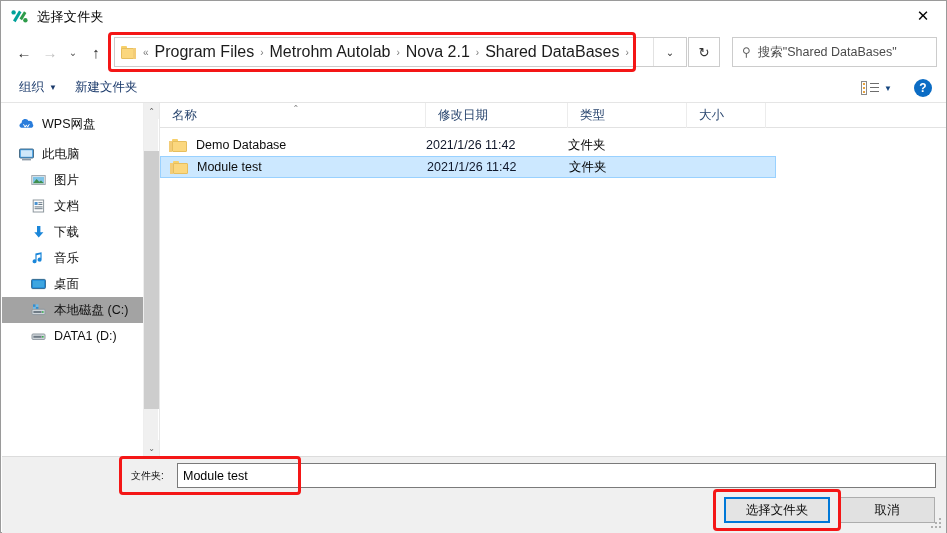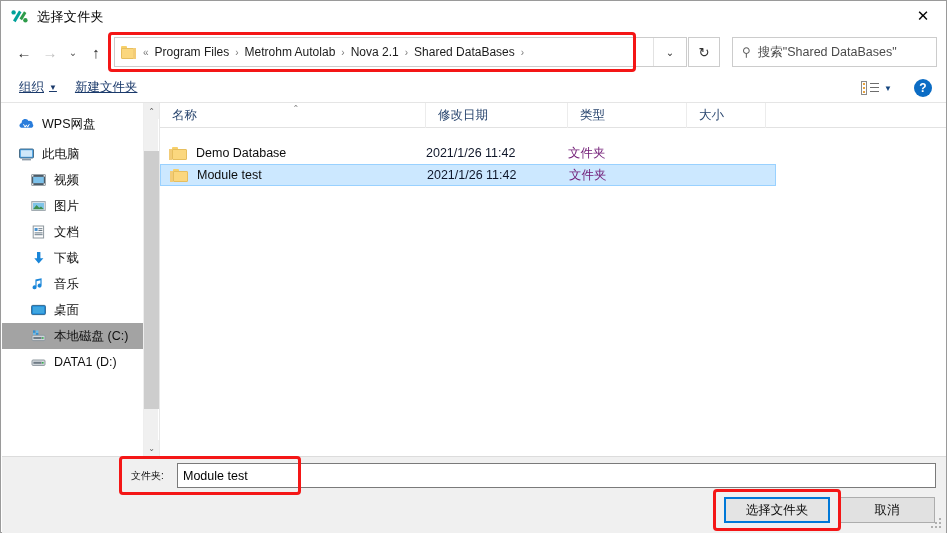--- a/index.html
+++ b/index.html
@@ -53,21 +53,21 @@
     position:absolute; left:113px; top:36px; width:573px; height:30px;
     display:flex; border:1px solid #ccc; background:#fff;
   }
   .addr-main {
     flex:1; display:flex; align-items:center; padding-left:6px; overflow:hidden;
   }
   .addr-folder-ico {
     width:16px; height:13px; margin-right:5px; flex:none; position:relative;
   }
   .crumb {
-    font-size:12px; color:#1c1c1c; padding:0 5px; white-space:nowrap;
+    font-size:16px; color:#1c1c1c; padding:0 5px; white-space:nowrap;
   }
   .crumb.chev { color:#7a7a7a; font-size:10px; padding:0 1px; }
   .addr-caret {
     width:33px; border-left:1px solid #e2e2e2;
     display:flex; align-items:center; justify-content:center;
     font-size:10px; color:#333;
   }
   .refresh-btn {
     position:absolute; left:687px; top:36px; width:32px; height:30px;
     border:1px solid #ccc; background:#fff;
@@ -82,21 +82,21 @@
   .search-ico { font-size:12px; color:#666; margin-right:7px; transform:scaleX(-1); }
   .search-ph { font-size:12.5px; color:#4a4a4a; }
 
   
   .cmdbar {
     position:absolute; left:0; top:72px; width:945px; height:30px;
     background:#ffffff; border-bottom:1px solid #e5e5e5;
     display:flex; align-items:center;
   }
   .cmd-item {
-    font-size:12.5px; color:#1b3a6b; margin-left:18px; display:flex; align-items:center;text-decoration:underline;
+    font-size:12.5px; color:#1b3a6b; margin-left:18px; display:flex; align-items:center;
   }
   .cmd-item .cdd { font-size:8px; margin-left:5px; color:#1b3a6b; }
   .cmd-right { position:absolute; right:8px; top:0; height:30px; display:flex; align-items:center; }
   .viewico { width:18px; height:14px; position:relative; margin-right:5px; }
   .viewico i {
     position:absolute; background:#6d6d6d; display:block;
   }
   .viewdd { font-size:8px; color:#15457f; margin-right:22px; }
   .helpbtn {
     width:18px; height:18px; border-radius:50%; background:#0b6cc4;
@@ -153,21 +153,21 @@
   .rows { position:absolute; left:0; top:25px; width:786px; }
   .row {
     height:22px; display:flex; align-items:center;
     font-size:12.5px; color:#0d0d0d;
   }
   .row.selected {
     background:#cce8ff; border:1px solid #99d1ff;
   }
   .cell-name { width:266px; display:flex; align-items:center; padding-left:12px; }
   .cell-date { width:142px; color:#0f172a; }
-  .cell-type { width:119px; color:#701a75; }
+  .cell-type { width:119px; color:#000000; }
   .cell-size { width:79px; color:#3b3b3b; }
   .file-ico { width:15px; height:13px; margin-right:9px; flex:none; position:relative; }
 
   
   .folder { position:relative; width:15px; height:13px; }
   .folder .tab {
     position:absolute; left:0; top:0; width:6px; height:3px;
     background:#f7d06a; border-radius:1px 1px 0 0;
   }
   .folder .body {
@@ -320,33 +320,20 @@
         <svg width="17" height="16" viewBox="0 0 17 16">
             <rect x="1.5" y="3" width="14" height="9" rx="1" fill="#3b9ae1" stroke="#4a6f8a" stroke-width="1"></rect>
             <rect x="2.8" y="4.2" width="11.4" height="6.6" fill="#cfe8fa"></rect>
             <rect x="4" y="13" width="9" height="1.4" fill="#8c9aa6"></rect>
           </svg>
       </span>
       <span>此电脑</span>
     </div>
 
 
-    <div class="side-item indent">
-      <span class="side-ico">
-        <svg width="17" height="16" viewBox="0 0 17 16">
-            <rect x="2" y="3" width="13" height="10" fill="#5b6b78" stroke="#3d4c57"></rect>
-            <rect x="3.2" y="5" width="10.6" height="6" fill="#7cc1ea"></rect>
-            <rect x="2" y="3" width="1.4" height="1.6" fill="#e8e8e8"></rect>
-            <rect x="13.6" y="3" width="1.4" height="1.6" fill="#e8e8e8"></rect>
-            <rect x="2" y="11.4" width="1.4" height="1.6" fill="#e8e8e8"></rect>
-            <rect x="13.6" y="11.4" width="1.4" height="1.6" fill="#e8e8e8"></rect>
-          </svg>
-      </span>
-      <span>视频</span>
-    </div>
 
     <div class="side-item indent">
       <span class="side-ico">
         <svg width="17" height="16" viewBox="0 0 17 16">
             <rect x="1.8" y="3.6" width="13.4" height="8.8" fill="#f0f0f0" stroke="#9aa3aa"></rect>
             <rect x="3" y="4.8" width="11" height="6.4" fill="#7fc4e8"></rect>
             <path d="M3 11.2 6.6 7l2.6 2.8L11 8.4l3 2.8z" fill="#3f8f4f"></path>
           </svg>
       </span>
       <span>图片</span>
@@ -444,21 +431,21 @@
       <div class="col" style="width:119px;">
         <span>类型</span>
       </div>
       <div class="col" style="width:79px;">
         <span>大小</span>
       </div>
     </div>
 
     <div class="rows">
 
-      <div class="row" style="margin-top:14px; width:616px;">
+      <div class="row" style="margin-top:6px; width:616px;">
         <div class="cell-name">
           <span class="file-ico">
             <span class="folder"><span class="tab"></span><span class="body"></span><span class="edge"></span></span>
           </span>
           <span>Demo Database</span>
         </div>
         <div class="cell-date">2021/1/26 11:42</div>
         <div class="cell-type">文件夹</div>
         <div class="cell-size"></div>
       </div>

